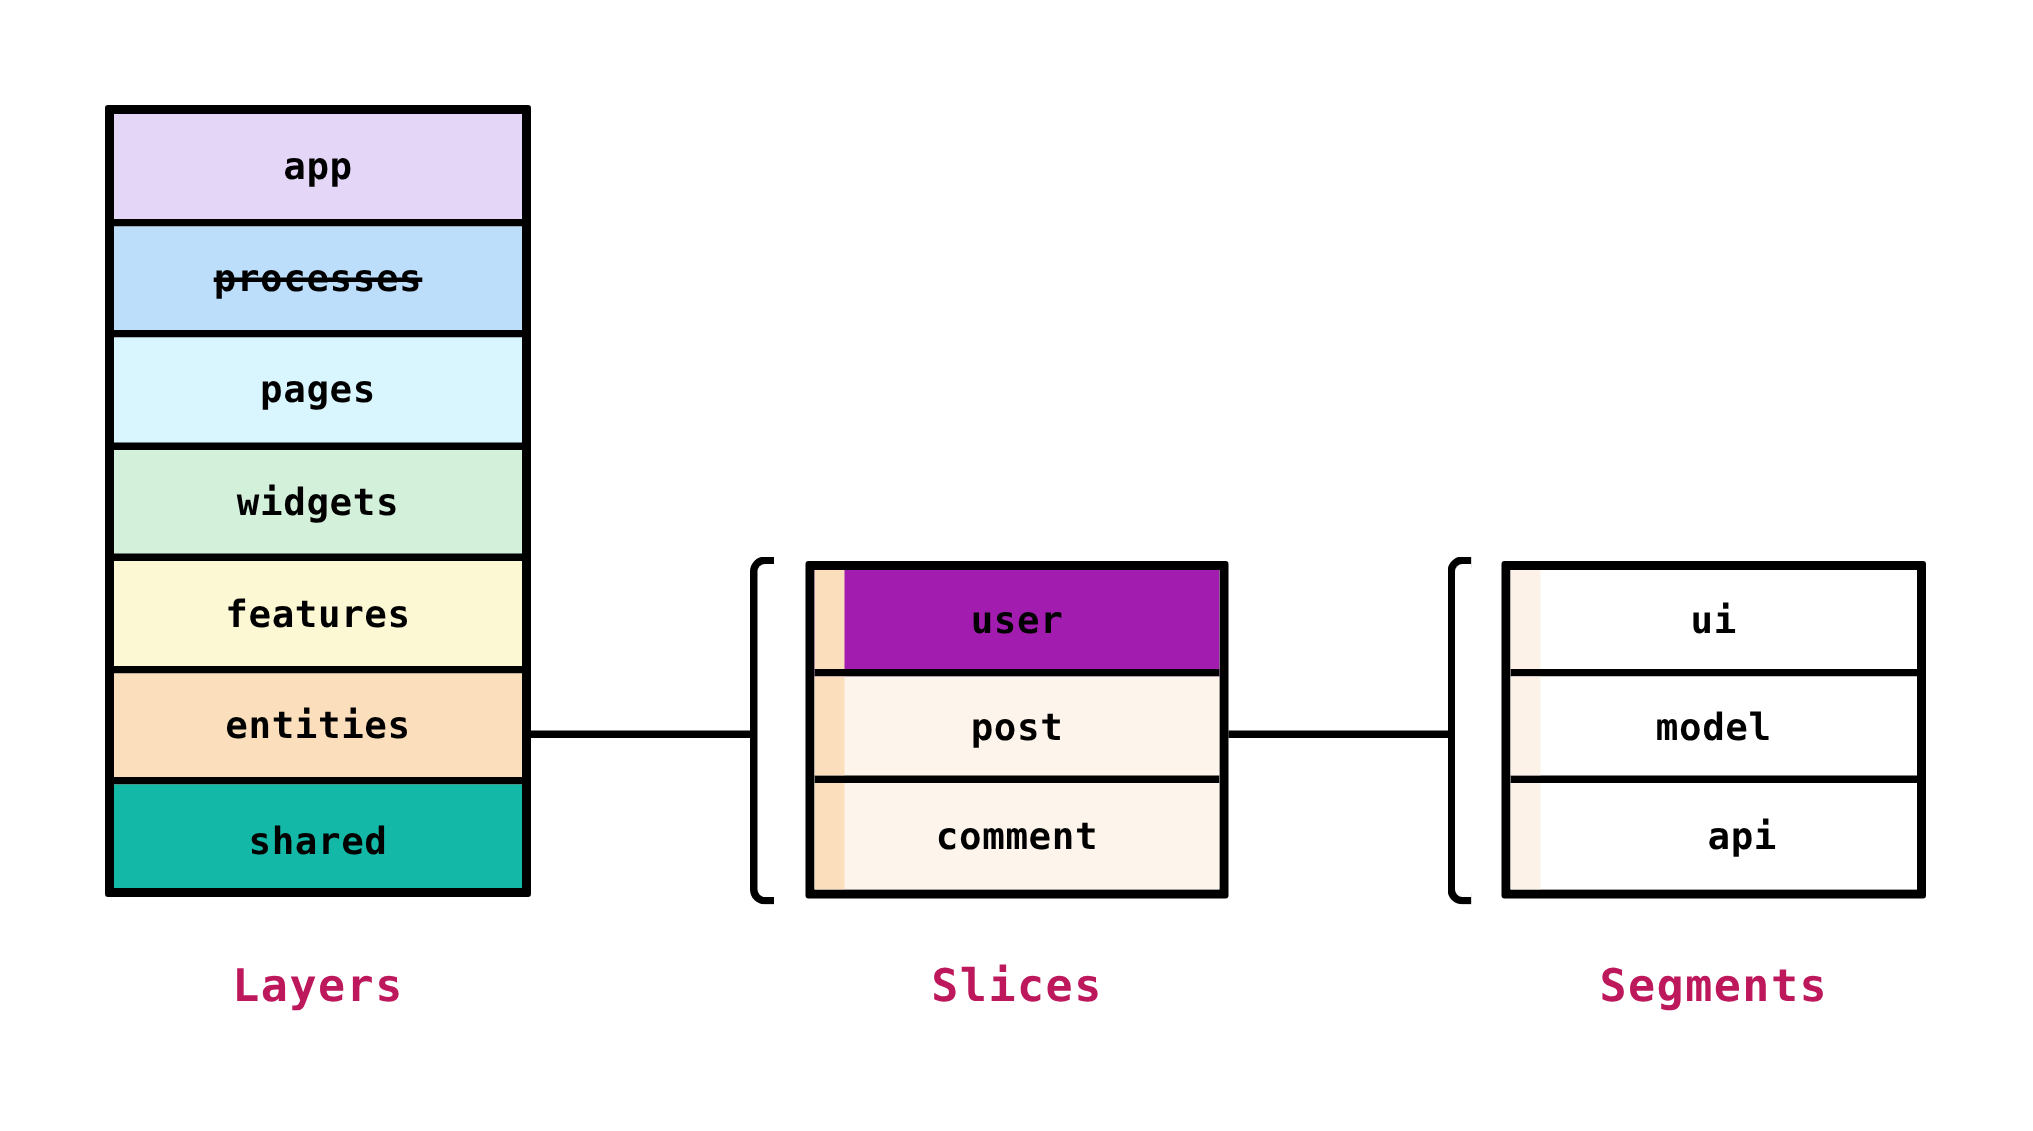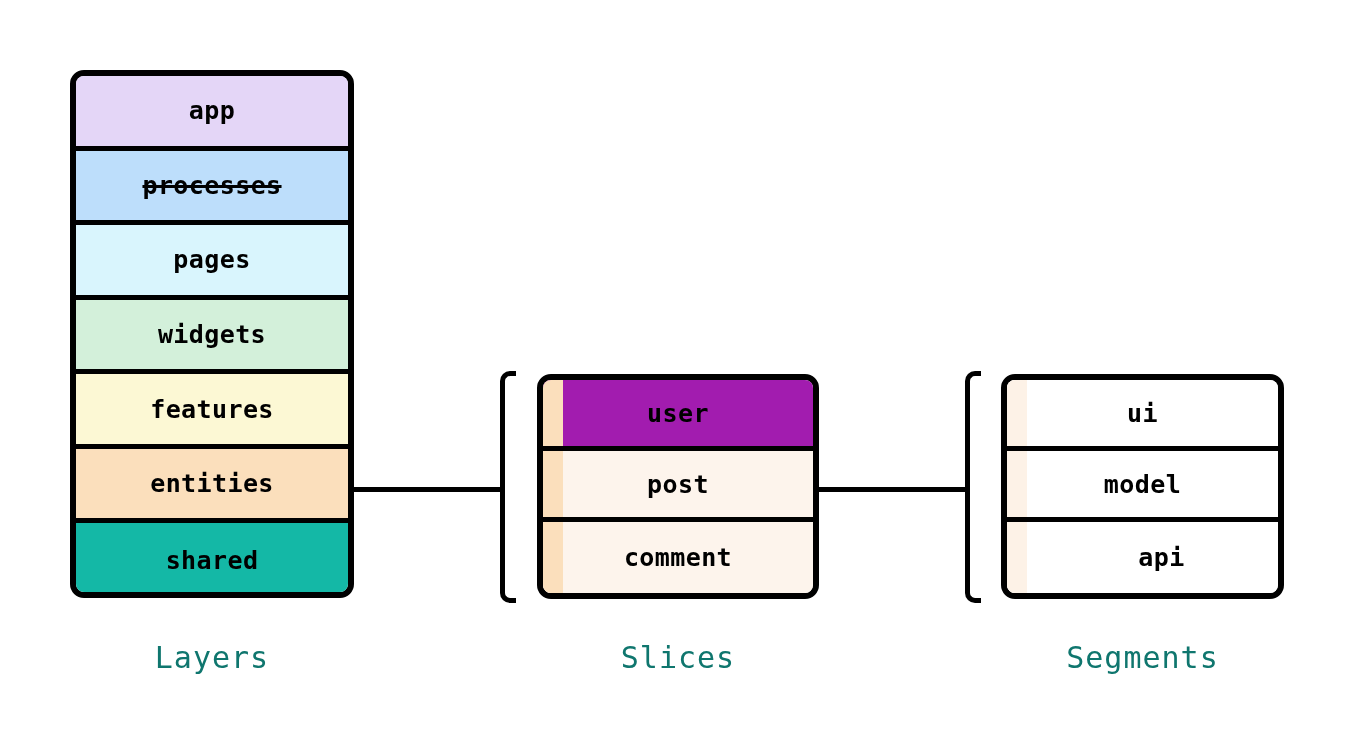--- a/index.html
+++ b/index.html
@@ -20,21 +20,21 @@
     left: 0; top: 0;
     width: 1355px;
     height: 754px;
   }
 
   
   .stack {
     position: absolute;
     box-sizing: border-box;
     border: 6px solid #000000;
-    border-radius: 14px;
+    border-radius: 2px;
     overflow: hidden;
     background: #ffffff;
   }
   .stack .row {
     position: relative;
     box-sizing: border-box;
     display: flex;
     align-items: center;
     justify-content: center;
     border-bottom: 5px solid #000000;
@@ -131,23 +131,23 @@
   #bracket-segments {
     left: 965px;
     top: 371px;
     height: 232px;
   }
 
   
   .caption {
     position: absolute;
     text-align: center;
-    color: #0f766e;
+    color: #be185d;
     font-size: 30px;
-    font-weight: normal;
+    font-weight: bold;
     letter-spacing: 1px;
     line-height: 1;
     white-space: nowrap;
   }
   #caption-layers {
     left: 70px;
     top: 643px;
     width: 284px;
   }
   #caption-slices {

